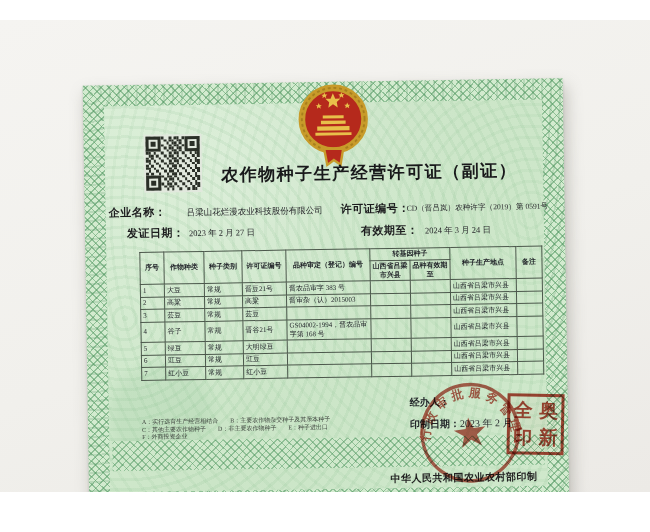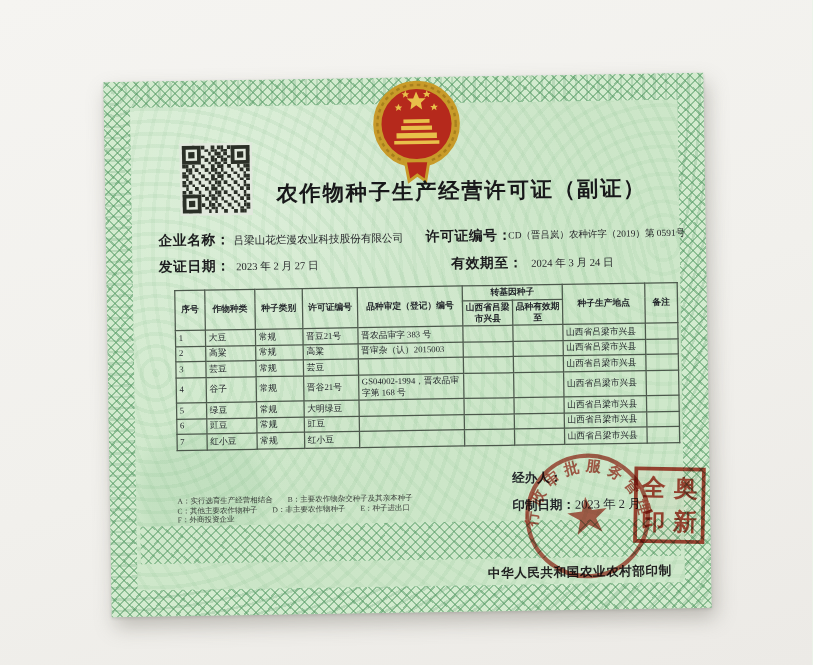--- a/index.html
+++ b/index.html
@@ -1,21 +1,22 @@
 <!DOCTYPE html>
 <html><head>
 <meta charset="utf-8">
 <style>
   * { margin:0; padding:0; box-sizing:border-box; }
   html,body { width:650px; height:532px; }
   body { font-family:"Liberation Serif","DejaVu Serif",serif; }
 
   .photo {
-    position:relative; width:650px; height:532px; overflow:hidden;
+    position:relative; width:650px; height:472px; overflow:hidden;
     background:linear-gradient(160deg,#f5f4f1 0%,#f1f0ec 55%,#eceae6 100%);
+    margin-top:20px;
   }
 
   
   .cert {
     position:absolute; left:86px; top:62px; width:480px; height:428px;
     transform:rotate(-0.9deg);
     background:
       repeating-linear-gradient(45deg, rgba(78,150,95,.50) 0 1.2px, transparent 1.2px 5.5px),
       repeating-linear-gradient(-45deg, rgba(78,150,95,.50) 0 1.2px, transparent 1.2px 5.5px),
       repeating-radial-gradient(circle at 8px 8px, rgba(60,130,80,.18) 0 2px, transparent 2px 9px),
@@ -59,21 +60,21 @@
   .emblem { position:absolute; left:212px; top:-3px; width:76px; height:94px; }
 
   
   .title {
     position:absolute; left:116px; right:26px; top:80px; text-align:center;
     font-size:17px; font-weight:bold; color:#18181a; letter-spacing:1.5px;
   }
   .lab { position:absolute; font-size:11px; font-weight:bold; color:#1c1c1e; letter-spacing:.5px; white-space:nowrap; }
   .val { position:absolute; font-size:8.5px; color:#26262a; white-space:nowrap; }
   .v-company  { left:102px; top:123px; }
-  .l-company  { left:42px;  top:120px; }
+  .l-company  { left:24px;  top:120px; }
   .l-license  { left:256px; top:120px; }
   .v-license  { left:322px; top:123px; font-size:7.6px; }
   .l-issue    { left:42px;  top:141px; }
   .v-issue    { left:104px; top:144px; }
   .l-valid    { left:276px; top:142px; }
   .v-valid    { left:340px; top:145px; }
 
   
   table.seed {
     position:absolute; left:54px; top:167px; width:402px;

